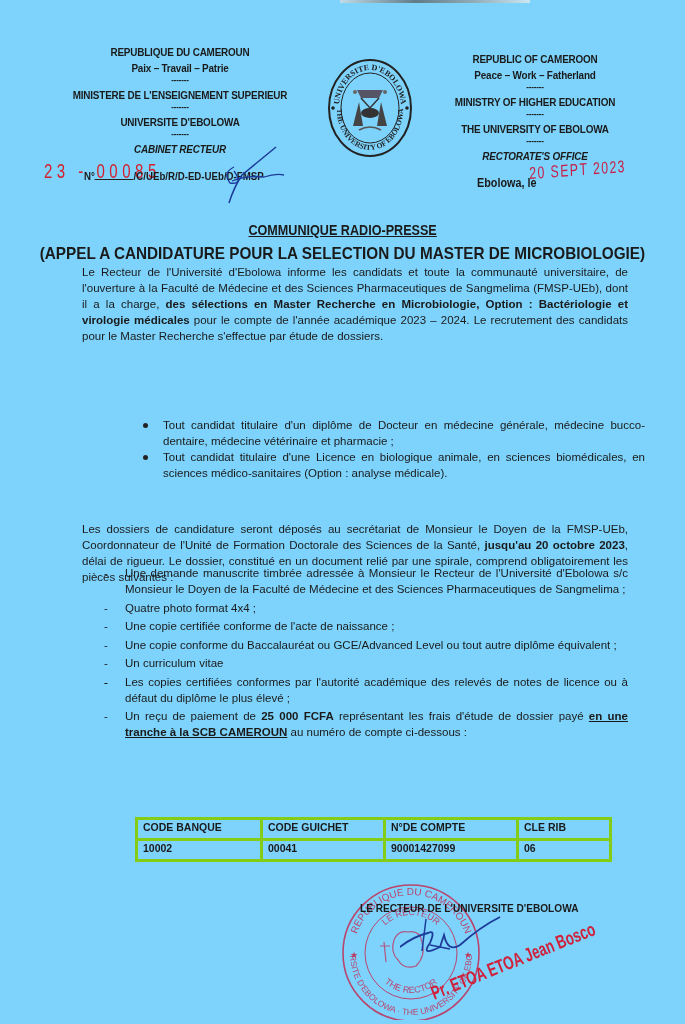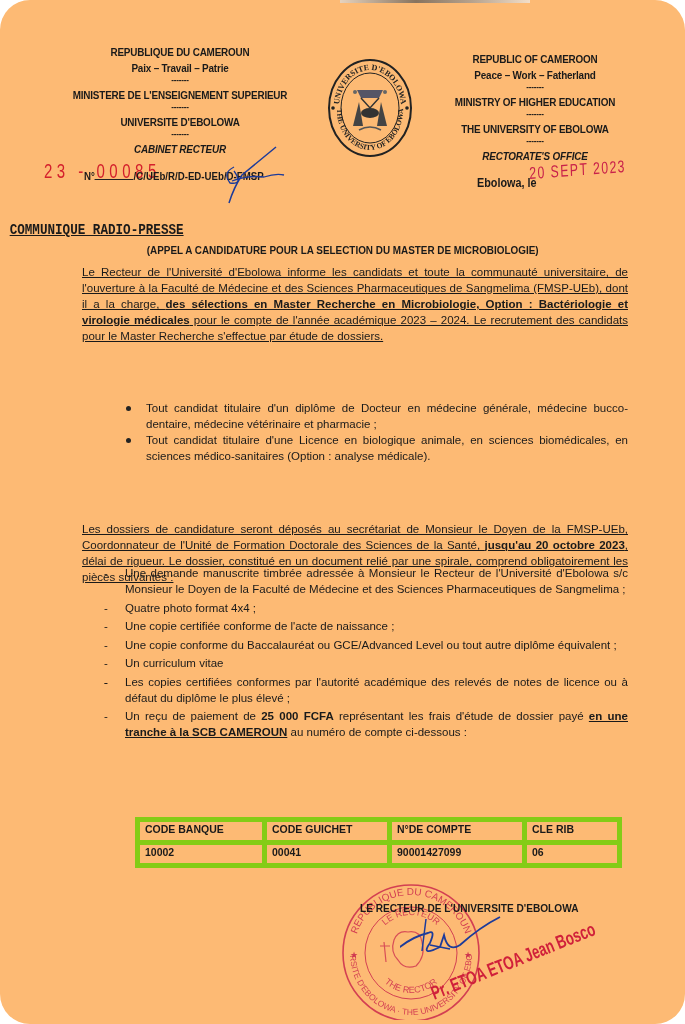--- a/index.html
+++ b/index.html
@@ -1,18 +1,18 @@
 <!DOCTYPE html>
 <html><head>
 <meta charset="utf-8">
 <style>
   html, body { margin: 0; padding: 0; background: #ffffff; }
   body { width: 685px; height: 1024px; position: relative; overflow: hidden;
          font-family: "Liberation Sans", sans-serif; color: #1a1a1a; }
-  .page { position: absolute; left: 0; top: 0; width: 685px; height: 1024px; background: #fdba74; border-radius: 30px; }
+  .page { position: absolute; left: 0; top: 0; width: 685px; height: 1024px; background: #7dd3fc; }
   .topsmudge { position: absolute; left: 340px; top: 0; width: 190px; height: 3px; background: linear-gradient(90deg, #ddd, #555 40%, #999 70%, #eee); opacity: .7; }
 
   .hdr-col { position: absolute; text-align: center; font-weight: bold; font-size: 11px; line-height: 16px; letter-spacing: -0.2px; transform: scaleX(0.9); }
   .hdr-left { left: 50px; top: 44px; width: 260px; transform-origin: center top; }
   .hdr-right { left: 430px; top: 51px; width: 210px; transform-origin: center top; }
   .hdr-col .sep { font-size: 9px; line-height: 9px; height: 11px; }
   .hdr-col .it { font-style: italic; }
   .hdr-col .line { display: block; }
 
   .emblem { position: absolute; left: 327px; top: 58px; width: 86px; height: 100px; }
@@ -20,44 +20,44 @@
   .ref { position: absolute; left: 44px; top: 160px; height: 30px; width: 280px; }
   .ref .stamp { position: absolute; left: 0; top: 0; font-family: "Liberation Sans", sans-serif; font-size: 20px; color: #d4202c; letter-spacing: 6px; transform: scaleX(0.75); transform-origin: left top; }
   .ref .refnum { position: absolute; left: 40px; top: 10px; font-size: 11px; font-weight: bold; transform: scaleX(0.88); transform-origin: left top; }
   .ref .refnum .blank { display: inline-block; width: 44px; border-bottom: 1px solid #222; }
   .ref svg { position: absolute; left: 160px; top: -15px; }
 
   .date { position: absolute; left: 465px; top: 173px; padding-left: 12px; }
   .date .lbl { font-size: 12px; font-weight: bold; transform: scaleX(0.9); display: inline-block; transform-origin: left top; }
   .date .stamp { position: absolute; left: 64px; top: -9px; white-space: nowrap; color: #c8204a; font-size: 17px; letter-spacing: 2px; transform: scaleX(0.72) rotate(-3deg); transform-origin: left top; }
 
-  .title { position: absolute; left: 0; width: 685px; top: 222px; font-weight: bold; font-size: 14px; font-family: Liberation Mono, monospace; }
+  .title { position: absolute; left: 0; width: 685px; top: 222px; text-align: center; font-weight: bold; font-size: 14px; }
   .title span { text-decoration: underline; display: inline-block; transform: scaleX(0.9); }
-  .subtitle { position: absolute; left: 0; width: 685px; top: 244px; text-align: center; font-weight: bold; font-size: 11px; }
+  .subtitle { position: absolute; left: 0; width: 685px; top: 244px; text-align: center; font-weight: bold; font-size: 17px; }
   .subtitle span { display: inline-block; transform: scaleX(0.9); }
 
   .body { position: absolute; left: 82px; width: 546px; font-size: 11.5px; line-height: 16px; text-align: justify; }
-  .body p { margin: 0; text-decoration: underline; }
+  .body p { margin: 0; }
   .p1 { top: 264px; }
   .p2 { top: 371px; }
   .p3 { top: 521px; }
 
-  .bullets { position: absolute; left: 126px; width: 502px; top: 400px; font-size: 11.5px; line-height: 16px; margin: 0; padding: 0; list-style: none; text-align: justify; }
+  .bullets { position: absolute; left: 126px; width: 502px; top: 400px; font-size: 11.5px; line-height: 16px; margin: 17px; padding: 0; list-style: none; text-align: justify; }
   .bullets li { position: relative; padding-left: 20px; margin-bottom: 0; }
   .bullets li .dot { position: absolute; left: 0; top: 6px; width: 5px; height: 5px; border-radius: 50%; background: #222; }
 
   .dashes { position: absolute; left: 100px; width: 528px; top: 565px; font-size: 11.5px; line-height: 16px; margin: 0; padding: 0; list-style: none; text-align: justify; }
   .dashes li { position: relative; padding-left: 25px; margin-bottom: 2.5px; }
   .dashes li .dash { position: absolute; left: 4px; top: 0; }
 
   .u { text-decoration: underline; font-weight: bold; }
   b { font-weight: bold; }
 
   .bank { position: absolute; left: 135px; top: 817px; border-collapse: collapse; font-size: 10.5px; font-weight: bold; }
-  .bank td { border: 5px solid #84cc16; padding: 1px 5px 3px 5px; height: 14px; vertical-align: top; margin-left: 14px; }
+  .bank td { border: 3px solid #84cc16; padding: 1px 5px 3px 5px; height: 14px; vertical-align: top; margin-left: 14px; }
   .bank td:nth-child(1) { width: 112px; }
   .bank td:nth-child(2) { width: 110px; }
   .bank td:nth-child(3) { width: 120px; }
   .bank td:nth-child(4) { width: 80px; }
 
   .seal { position: absolute; left: 336px; top: 880px; width: 150px; height: 140px; }
   .signer-title { position: absolute; left: 360px; top: 902px; font-size: 11.5px; font-weight: bold; transform: scaleX(0.88); transform-origin: left top; white-space: nowrap; }
   .signer-name { position: absolute; left: 428px; top: 984px; color: #d0203a; font-size: 19px; font-weight: bold; transform: rotate(-22deg) scaleX(0.7); transform-origin: left top; white-space: nowrap; }
   .sig { position: absolute; left: 400px; top: 905px; }
 </style>

